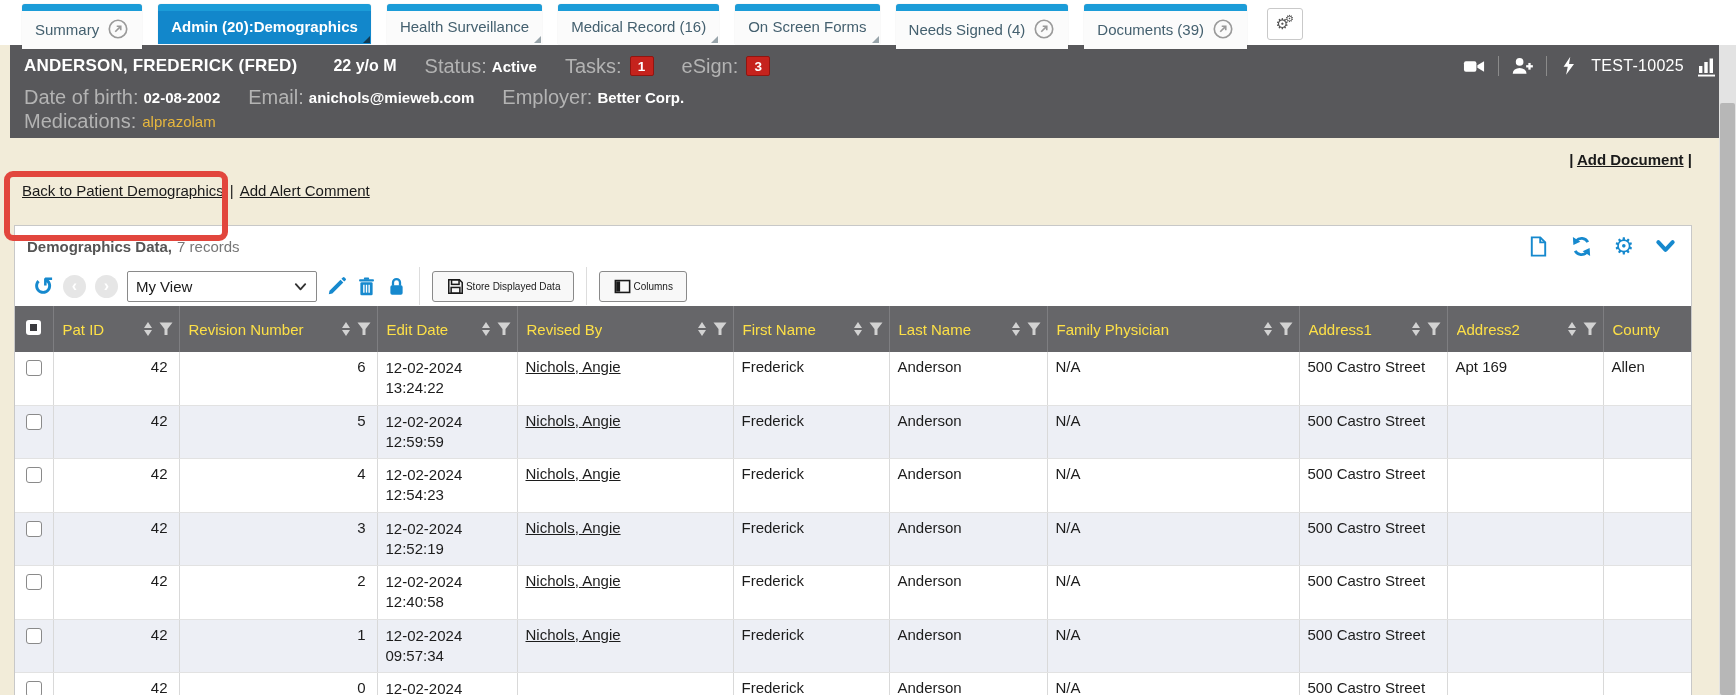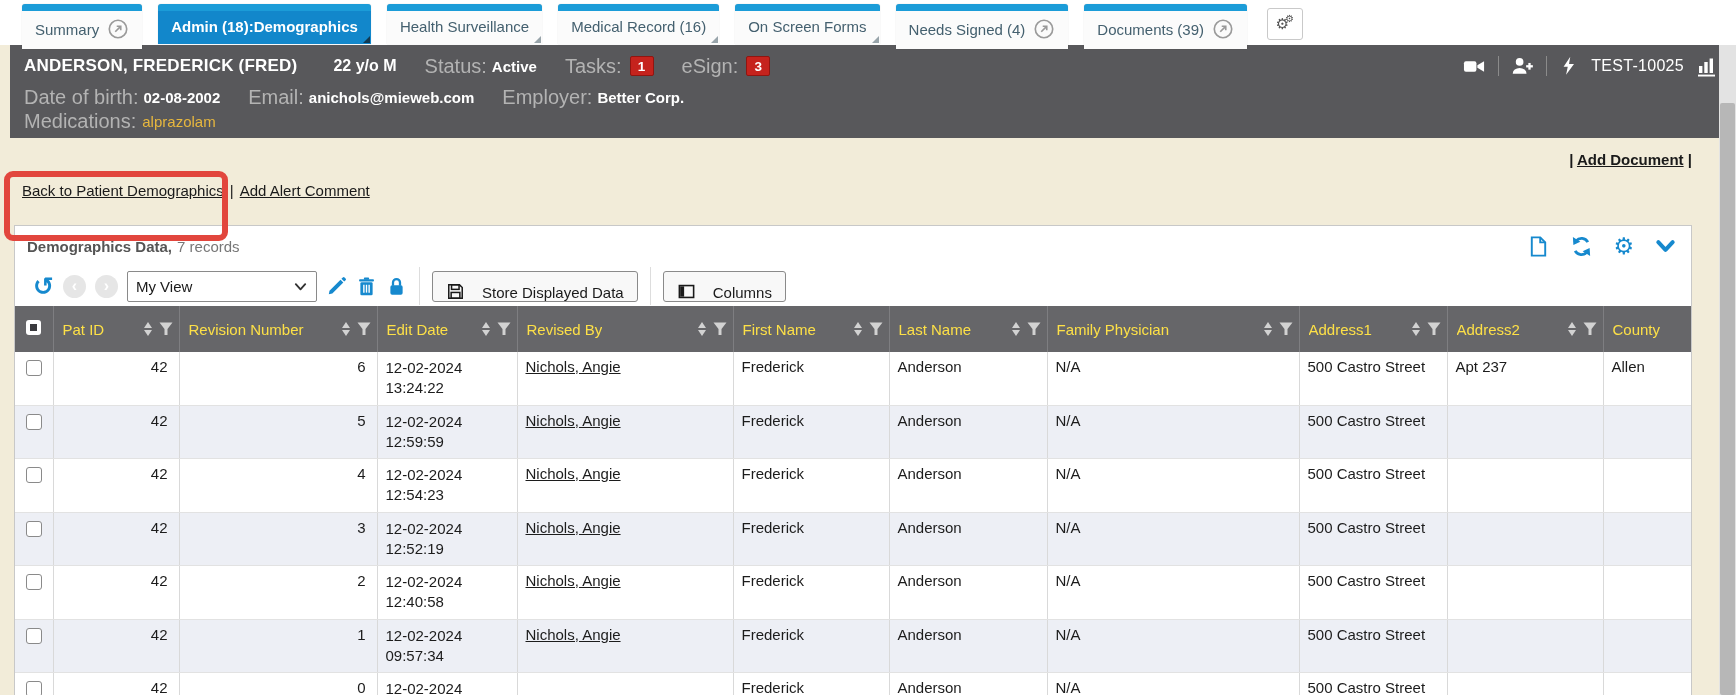--- a/index.html
+++ b/index.html
@@ -85,23 +85,23 @@
   .navcirc{
     width:23px;height:23px;border-radius:50%;background:#e6e6e6;color:#fff;
     display:flex;align-items:center;justify-content:center;font-size:16px;font-weight:bold;line-height:1;
   }
   .select{
     width:172px;height:29px;border:1px solid #8a8a8a;border-radius:2px;background:#fff;
     display:flex;align-items:center;padding:0 8px;font-size:15px;color:#1a1a1a;cursor:pointer;
   }
   .select svg{margin-left:auto;}
   .btn{
-    display:inline-flex;align-items:flex-end;gap:17px;height:31px;padding:0 13px;
+    display:inline-flex;align-items:center;gap:1px;height:31px;padding:0 13px;
     background:#f8f8f8;border:1px solid #8a8a8a;border-radius:3px;
-    font-size:15px;color:#1a1a1a;cursor:pointer;
+    font-size:10px;color:#1a1a1a;cursor:pointer;
   }
   .btn.disabled{color:#b9b9b9;border-color:#d9d9d9;background:#fafafa;cursor:default;}
 
   
   table{border-collapse:collapse;table-layout:fixed;width:1676px;font-size:15px;color:#1c1c1c;}
   thead th{
     background:#666669;color:#fde047;font-weight:normal;text-align:left;
     height:34px;padding:0 6px 0 9px;border-right:1px solid #7e7e81;
   }
   thead th:last-child{border-right:none;}
@@ -143,21 +143,21 @@
   <div class="tab">
     <span>Summary</span>
     <span class="extlink">
       <svg viewBox="0 0 24 24" width="22" height="22">
           <circle cx="12" cy="12" r="9.5" fill="none" stroke="#9a9a9a" stroke-width="1.8"></circle>
           <path d="M9 15 L14.6 9.4 M10.6 9 H15 V13.4" fill="none" stroke="#9a9a9a" stroke-width="1.8"></path>
         </svg>
     </span>
   </div>
   <div class="tab active">
-    <span>Admin (18):Demographics</span>
+    <span>Admin (20):Demographics</span>
     <span class="fold"></span>
   </div>
   <div class="tab">
     <span>Health Surveillance</span>
     <span class="fold"></span>
   </div>
   <div class="tab">
     <span>Medical Record (16)</span>
     <span class="fold"></span>
   </div>
@@ -511,21 +511,21 @@
             <td class="cbcell"><span class="cb"></span></td>
             <td class="num">42</td>
             <td class="num">6</td>
             <td class="date">12-02-2024
 13:24:22</td>
             <td><a class="rlink">Nichols, Angie</a></td>
             <td>Frederick</td>
             <td>Anderson</td>
             <td>N/A</td>
             <td>500 Castro Street</td>
-            <td>Apt 237</td>
+            <td>Apt 169</td>
             <td>Allen</td>
           </tr>
           <tr class="even">
             <td class="cbcell"><span class="cb"></span></td>
             <td class="num">42</td>
             <td class="num">5</td>
             <td class="date">12-02-2024
 12:59:59</td>
             <td><a class="rlink">Nichols, Angie</a></td>
             <td>Frederick</td>

